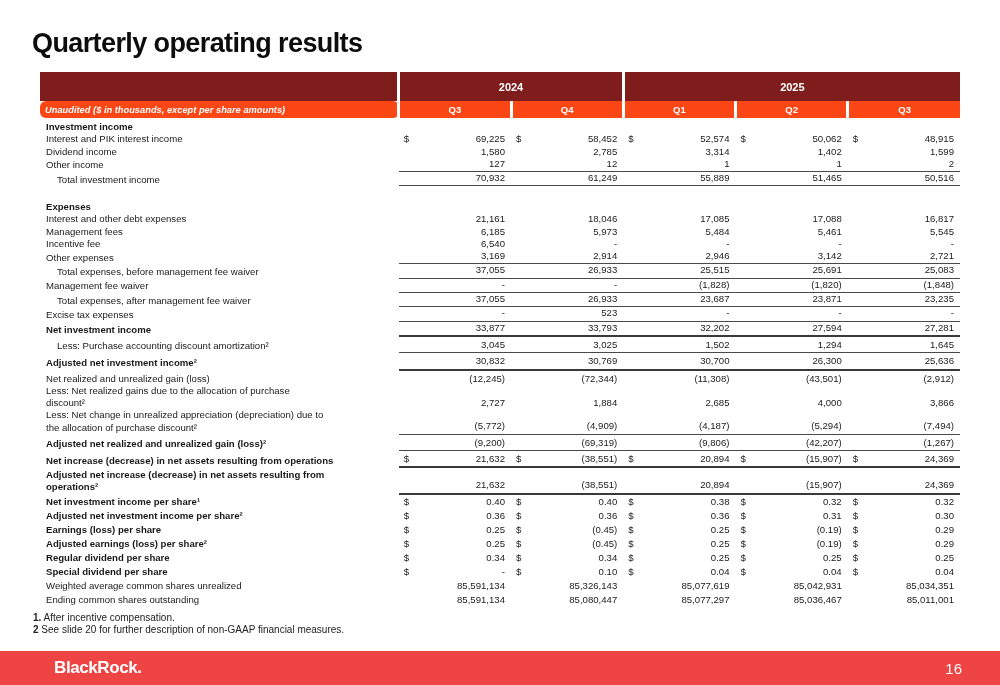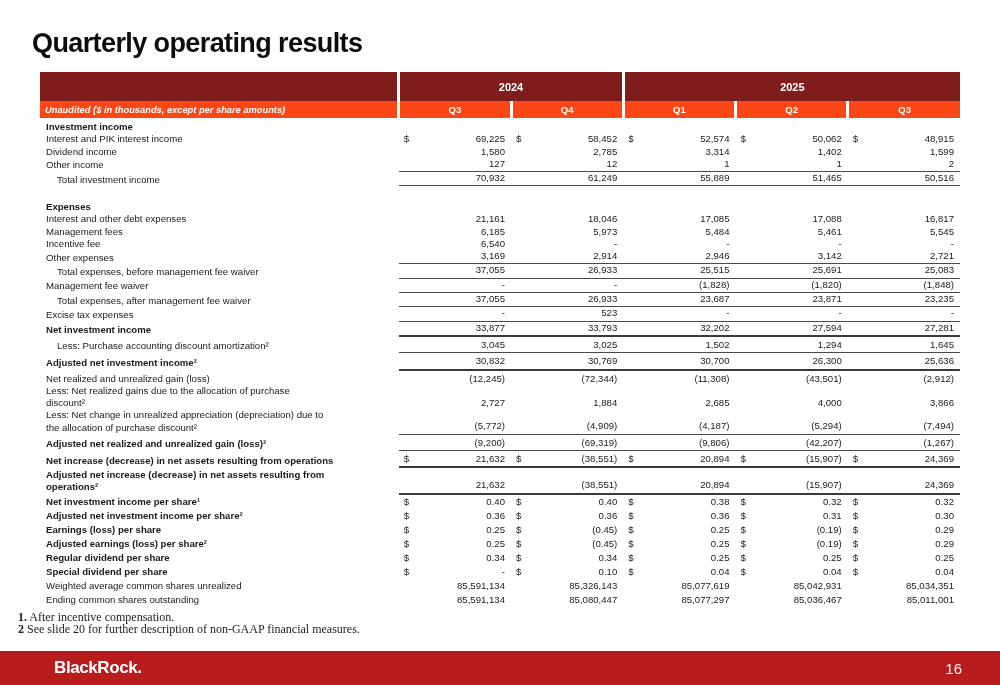--- a/index.html
+++ b/index.html
@@ -27,45 +27,45 @@
     font-size:11px;font-weight:bold;text-align:center;vertical-align:middle;
   }
   .year-row th.grp{border-left:3px solid #fff;}
   .q-row th{
     background:var(--accent);color:#fff;height:17px;
     font-size:9.5px;font-weight:bold;text-align:center;vertical-align:middle;
     border-left:3px solid #fff;
   }
   .q-row th.corner{
     border-left:none;text-align:left;padding-left:5px;
-    font-style:italic;font-size:9.3px;
+    font-style:italic;font-size:9.3px;border-radius:6px;
   }
   tbody{font-size:9.6px;}
   tbody td{
     padding:0;line-height:12.3px;vertical-align:bottom;color:#1a1a1a;
   }
   td.lbl{padding-left:6px;white-space:pre-line;}
   td.lbl.ind{padding-left:17px;}
   tr.bold td.lbl{font-weight:bold;}
   tr.section td.lbl{font-weight:bold;padding-top:3px;}
   td.num{padding-right:6px;}
   td.num .cell{display:flex;justify-content:space-between;align-items:flex-end;}
   td.num .cur{padding-left:5px;}
   tr.b-thin td.num{border-bottom:1px solid var(--rule);padding-bottom:1px;}
   tr.b-thick td.num{border-bottom:2.5px solid #3a3a3a;padding-bottom:1px;}
   tr.spacer td{height:12px;}
   tr.pad-top td{padding-top:2px;}
   tr.ps td{padding-top:1.6px;margin-left:28px;}
   .footnotes{
-    position:absolute;left:18px;top:612px;font-size:12px;line-height:11.5px;color:#222;
-    font-family:Liberation Serif, serif;
+    position:absolute;left:33px;top:612px;font-size:10px;line-height:11.5px;color:#222;
+    font-family:Liberation Sans, sans-serif;
   }
   .footnotes .marker{font-weight:bold;}
   .footer{
-    position:absolute;left:0;bottom:0;width:1000px;height:34px;background:#b91c1c;
+    position:absolute;left:0;bottom:0;width:1000px;height:34px;background:#ef4444;
     display:flex;align-items:center;justify-content:space-between;
   }
   .logo{
     color:#fff;font-weight:bold;font-size:17px;letter-spacing:-0.4px;margin-left:54px;
   }
   .page-num{color:#fff;font-size:15px;margin-right:38px;}
 </style>
 </head>
 <body>
 

